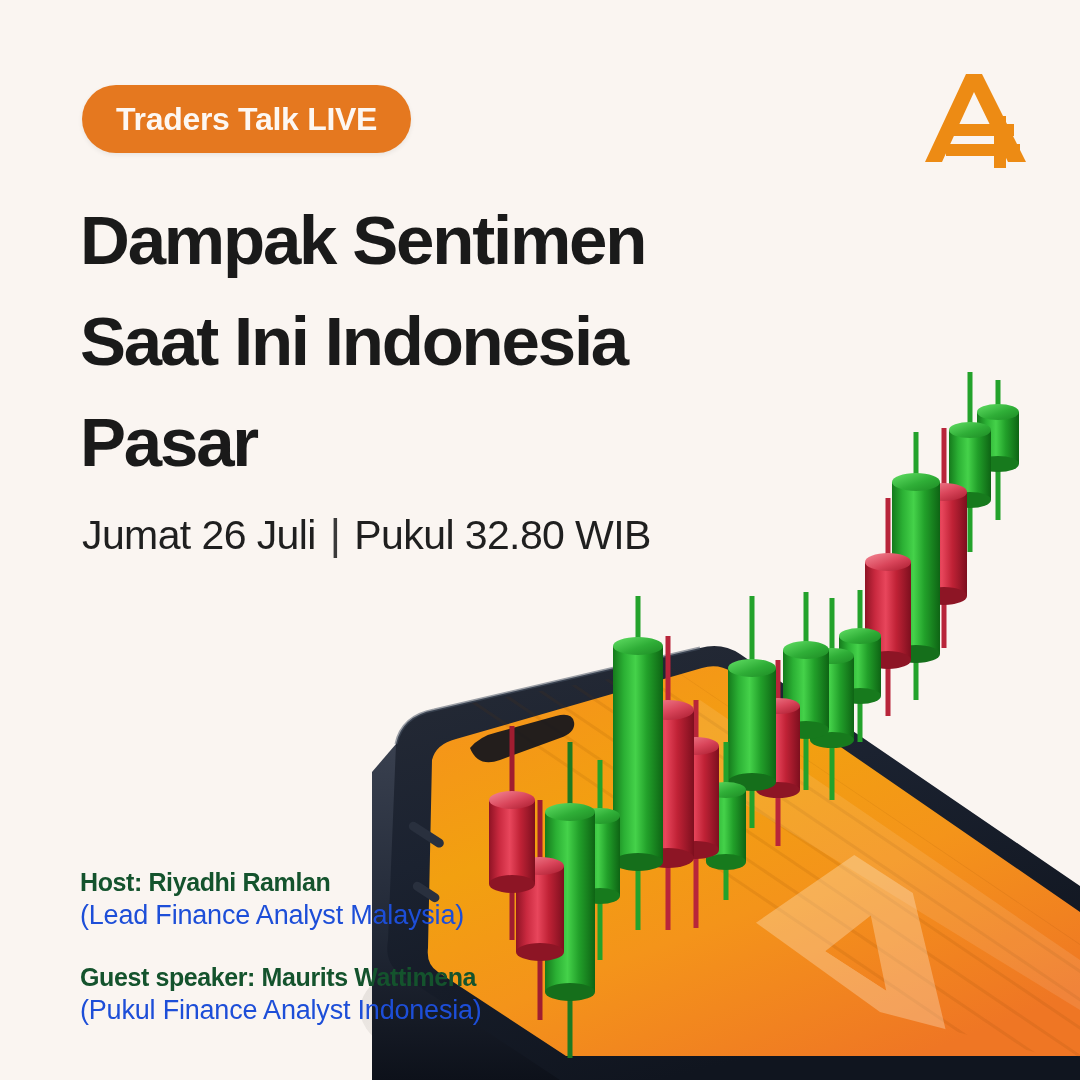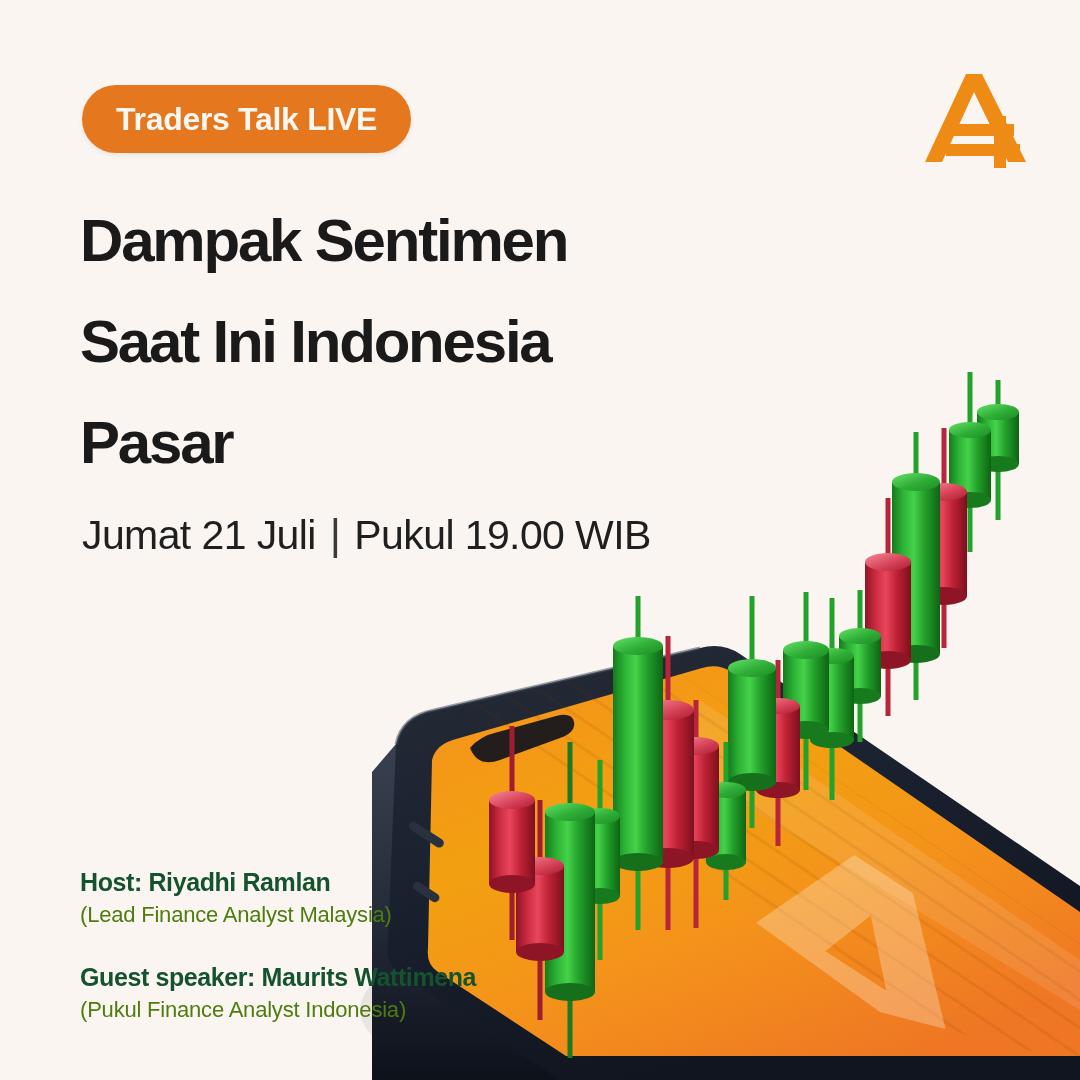--- a/index.html
+++ b/index.html
@@ -56,21 +56,21 @@
   
   .headline {
     position: absolute;
     left: 80px;
     top: 190px;
     width: 760px;
   }
   .headline-line {
     display: block;
     color: #1a1a1a;
-    font-size: 60px;
+    font-size: 69px;
     line-height: 101px;
     font-weight: bold;
     letter-spacing: -2.2px;
     white-space: nowrap;
   }
 
   
   .datetime {
     position: absolute;
     left: 82px;
@@ -100,22 +100,22 @@
   .credit-block:last-child { margin-bottom: 16px; }
   .credit-name {
     color: #14532d;
     font-size: 25px;
     font-weight: bold;
     letter-spacing: -0.4px;
     line-height: 33px;
     white-space: nowrap;
   }
   .credit-role {
-    color: #4d7c0f;
-    font-size: 22px;
+    color: #1d4ed8;
+    font-size: 27px;
     letter-spacing: -0.2px;
     line-height: 32px;
     white-space: nowrap;
   }
 
   
   .artwork {
     position: absolute;
     left: 0;
     top: 0;
@@ -385,23 +385,23 @@
     </g>
   </svg>
 
   <div class="headline">
     <span class="headline-line">Dampak Sentimen</span>
     <span class="headline-line">Saat Ini Indonesia</span>
     <span class="headline-line">Pasar</span>
   </div>
 
   <div class="datetime">
-    <span>Jumat 21 Juli</span>
+    <span>Jumat 26 Juli</span>
     <span class="sep">|</span>
-    <span>Pukul 19.00 WIB</span>
+    <span>Pukul 32.80 WIB</span>
   </div>
 
   <div class="credits">
     <div class="credit-block">
       <div class="credit-name">Host: Riyadhi Ramlan</div>
       <div class="credit-role">(Lead Finance Analyst Malaysia)</div>
     </div>
     <div class="credit-block">
       <div class="credit-name">Guest speaker: Maurits Wattimena</div>
       <div class="credit-role">(Pukul Finance Analyst Indonesia)</div>

